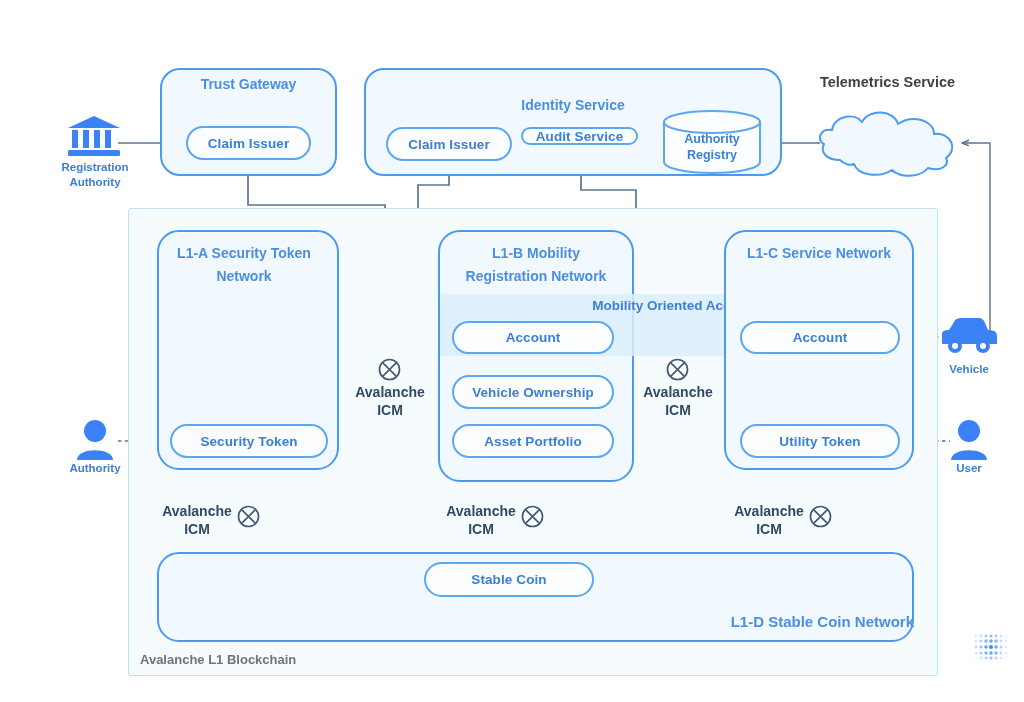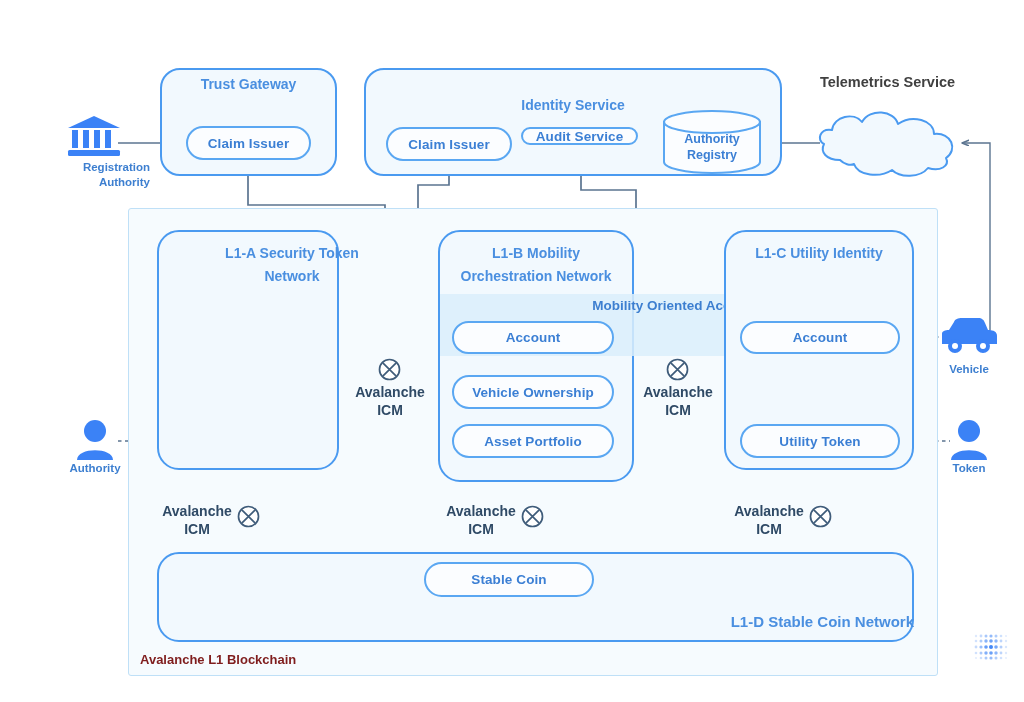--- a/index.html
+++ b/index.html
@@ -58,21 +58,21 @@
     background:#f6fbfe;
     border-radius:3px;
   }
   .moa-band{
     position:absolute;
     background:#dbeefb;
     opacity:.85;
   }
   .caption{
     position:absolute;
-    color:#7f1d1d;
+    color:#737373;
     font-weight:bold;
     font-size:13px;
     white-space:nowrap;
   }
   .actor-label{
     position:absolute;
     text-align:center;
     color:#3d7fd0;
     font-weight:bold;
     font-size:11.5px;
@@ -186,40 +186,41 @@
   </svg>
 
   <svg class="ic" style="left:66px;top:114px;width:56px;height:44px;" viewBox="0 0 56 44">
     <path d="M28,2 L54,14 L2,14 Z" fill="#3b82f6"></path>
     <rect x="6" y="16" width="6" height="18" fill="#3b82f6"></rect>
     <rect x="17" y="16" width="6" height="18" fill="#3b82f6"></rect>
     <rect x="28" y="16" width="6" height="18" fill="#3b82f6"></rect>
     <rect x="39" y="16" width="6" height="18" fill="#3b82f6"></rect>
     <rect x="2" y="36" width="52" height="6" rx="1.5" fill="#3b82f6"></rect>
   </svg>
-  <div class="actor-label" style="left:40px;top:160px;width:110px;text-align:right;">Registration
+  <div class="actor-label" style="left:40px;top:160px;width:110px;">Registration
 Authority</div>
 
   <div class="rbox" style="left:157px;top:230px;width:182px;height:240px;"></div>
-  <div class="boxtitle" style="left:157px;top:242px;width:174px;padding-left:48px;">L1-A Security Token
+  <div class="boxtitle" style="left:157px;top:242px;width:174px;">L1-A Security Token
 Network</div>
+  <div class="pill" style="left:170px;top:424px;width:158px;height:34px;">Security Token</div>
 
   <div class="rbox" style="left:438px;top:230px;width:196px;height:252px;"></div>
   <div class="boxtitle" style="left:428px;top:242px;width:216px;">L1-B Mobility
-Orchestration Network</div>
+Registration Network</div>
 
   <div class="moa-band" style="left:440px;top:294px;width:472px;height:62px;"></div>
   <div class="lanetitle" style="left:440px;top:298px;width:472px;">Mobility Oriented Account</div>
 
   <div class="pill" style="left:452px;top:321px;width:162px;height:33px;">Account</div>
   <div class="pill" style="left:452px;top:375px;width:162px;height:34px;">Vehicle Ownership</div>
   <div class="pill" style="left:452px;top:424px;width:162px;height:34px;">Asset Portfolio</div>
 
   <div class="rbox" style="left:724px;top:230px;width:190px;height:240px;"></div>
-  <div class="boxtitle" style="left:724px;top:242px;width:190px;">L1-C Utility Identity</div>
+  <div class="boxtitle" style="left:724px;top:242px;width:190px;">L1-C Service Network</div>
   <div class="pill" style="left:740px;top:321px;width:160px;height:33px;">Account</div>
   <div class="pill" style="left:740px;top:424px;width:160px;height:34px;">Utility Token</div>
 
   <div class="rbox" style="left:157px;top:552px;width:757px;height:90px;"></div>
   <div class="pill" style="left:424px;top:562px;width:170px;height:35px;">Stable Coin</div>
   <div class="boxtitle" style="left:157px;top:610px;width:757px;font-size:15px;text-align:right;">L1-D Stable Coin Network</div>
 
   <svg class="ic" style="left:378px;top:358px;width:23px;height:23px;" viewBox="0 0 23 23">
     <circle cx="11.5" cy="11.5" r="10" fill="#ffffff" stroke="#3f5c7a" stroke-width="1.7"></circle>
     <path d="M4.8,4.8 L18.2,18.2 M18.2,4.8 L4.8,18.2" stroke="#3f5c7a" stroke-width="1.7"></path>
@@ -268,21 +269,21 @@
     <circle cx="45" cy="30" r="7" fill="#3b82f6"></circle>
     <circle cx="17" cy="30" r="3" fill="#ffffff"></circle>
     <circle cx="45" cy="30" r="3" fill="#ffffff"></circle>
   </svg>
   <div class="actor-label" style="left:924px;top:362px;width:90px;">Vehicle</div>
 
   <svg class="ic" style="left:948px;top:418px;width:42px;height:42px;" viewBox="0 0 42 42">
     <circle cx="21" cy="13" r="11" fill="#3b82f6"></circle>
     <path d="M3,42 C3,29 39,29 39,42 Z" fill="#3b82f6"></path>
   </svg>
-  <div class="actor-label" style="left:924px;top:461px;width:90px;">Token</div>
+  <div class="actor-label" style="left:924px;top:461px;width:90px;">User</div>
 
   <svg class="ic" style="left:970px;top:626px;width:42px;height:42px;" viewBox="0 0 42 42">
     <g fill="#3b82f6">
       <circle cx="6" cy="10" r="1.2" opacity=".18"></circle>
       <circle cx="11" cy="10" r="1.4" opacity=".30"></circle>
       <circle cx="16" cy="10" r="1.5" opacity=".45"></circle>
       <circle cx="21" cy="10" r="1.6" opacity=".55"></circle>
       <circle cx="26" cy="10" r="1.5" opacity=".42"></circle>
       <circle cx="31" cy="10" r="1.3" opacity=".25"></circle>
       <circle cx="36" cy="10" r="1.1" opacity=".14"></circle>

